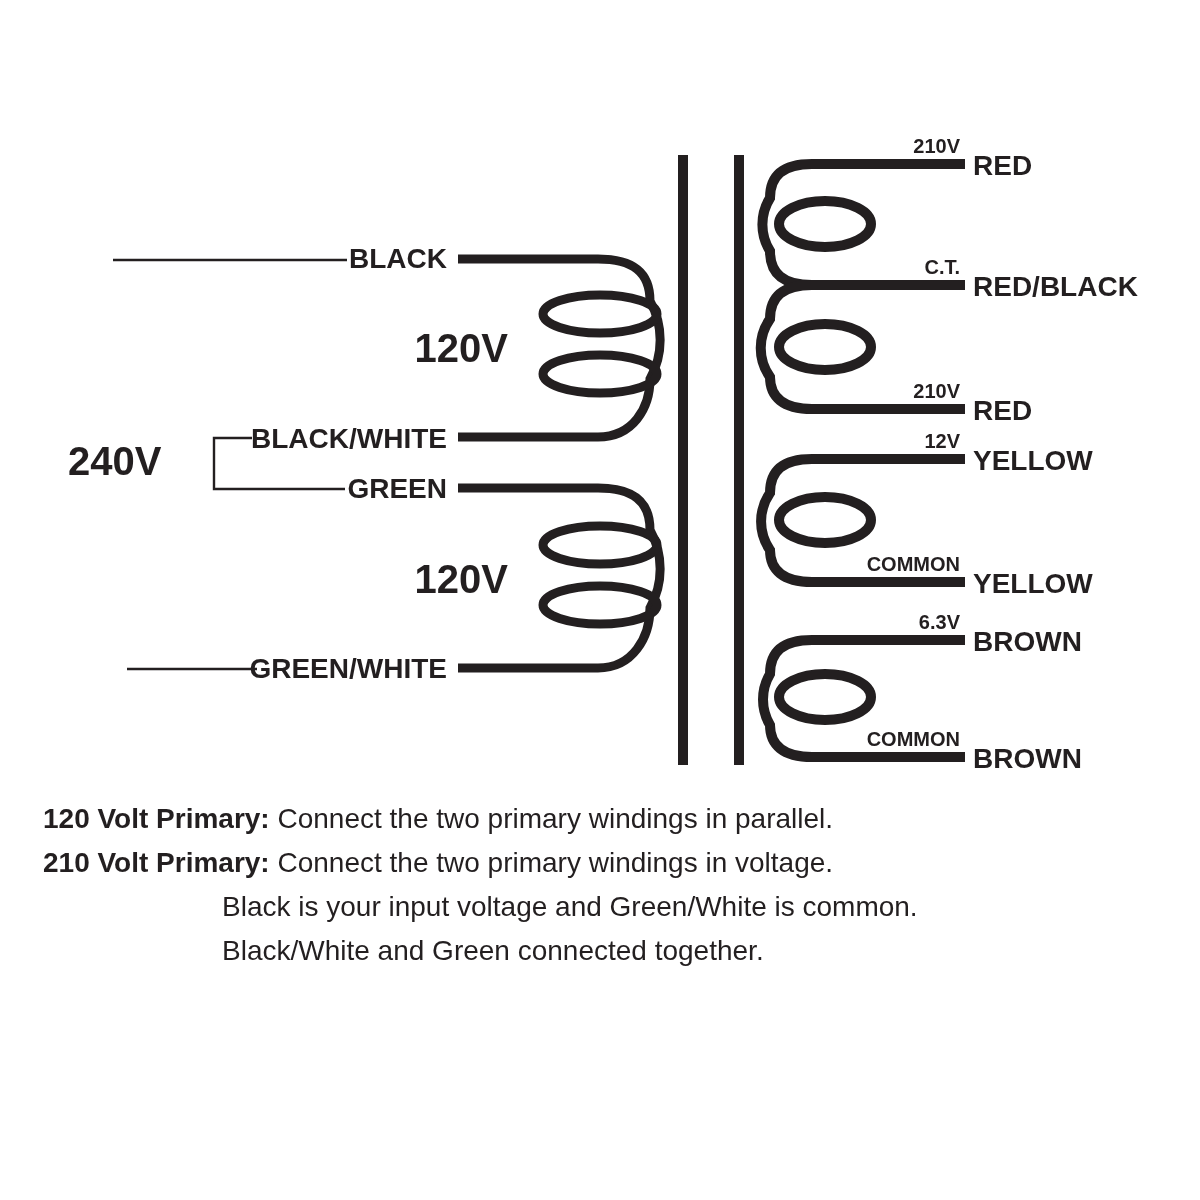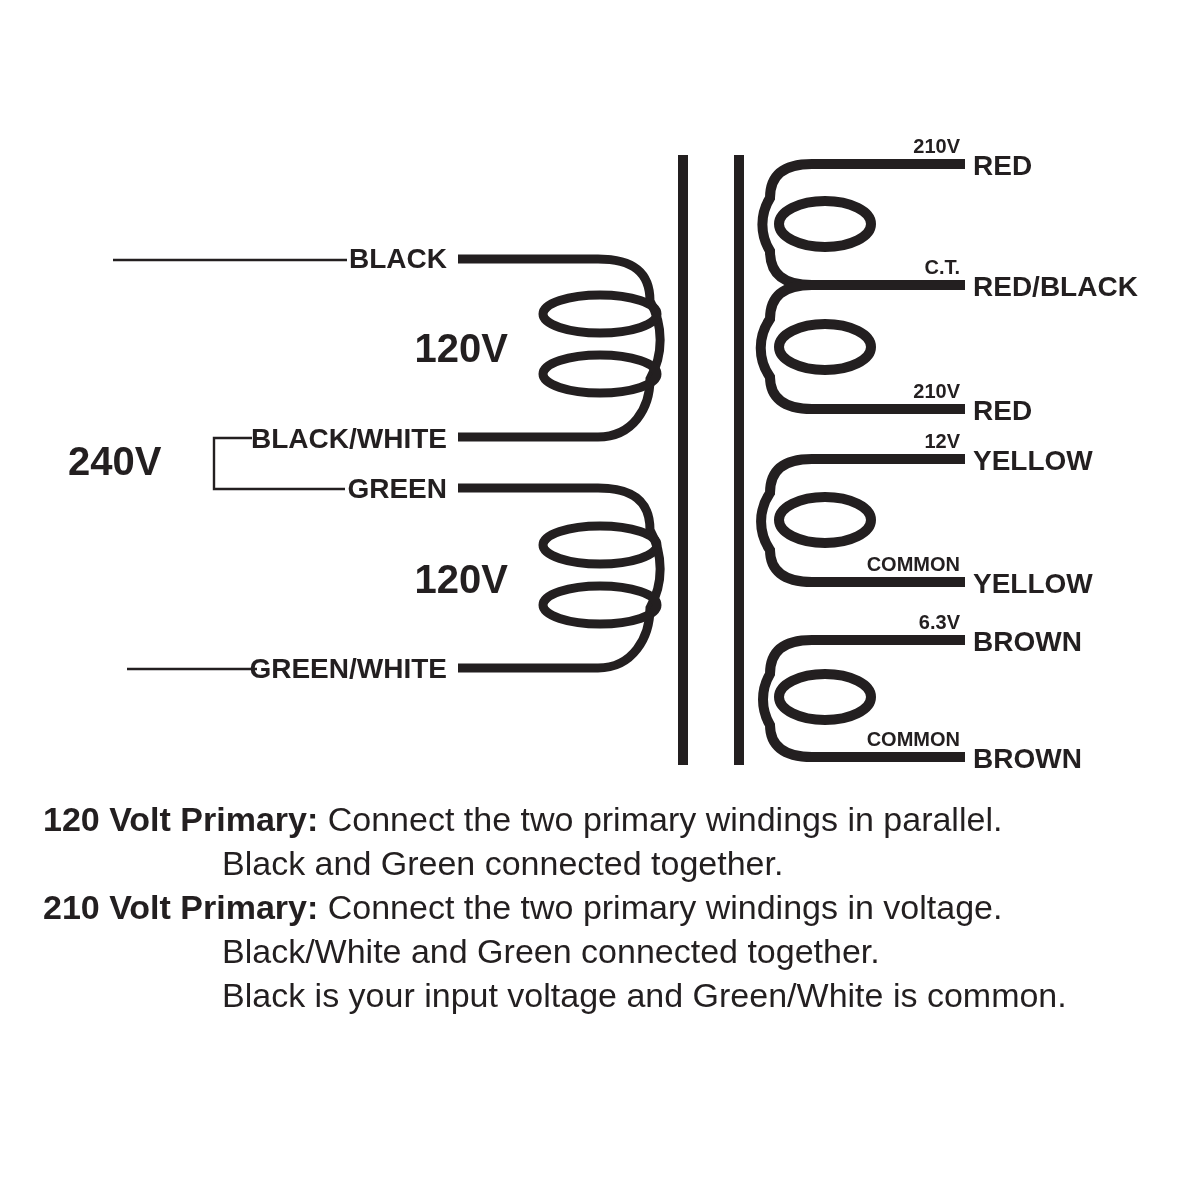--- a/index.html
+++ b/index.html
@@ -21,21 +21,21 @@
   .lbl { fill: #231f20; font-family: "Liberation Sans", sans-serif; font-weight: bold; }
   .lbl-big { font-size: 28px; }
   .lbl-volt { font-size: 40px; }
   .lbl-small { font-size: 20px; }
   .instructions {
     position: absolute;
     left: 0;
     top: 797px;
     width: 1200px;
     color: #231f20;
-    font-size: 34px;
+    font-size: 28px;
     line-height: 44px;
   }
   .instructions p { margin: 0; white-space: pre; }
   .ind-head { padding-left: 43px; }
   .ind-body { padding-left: 222px; }
   .bold { font-weight: bold; }
 </style>
 </head>
 <body>
 
@@ -92,19 +92,18 @@
     <text class="lbl lbl-big" x="973" y="296" text-anchor="start">RED/BLACK</text>
     <text class="lbl lbl-big" x="973" y="420" text-anchor="start">RED</text>
     <text class="lbl lbl-big" x="973" y="470" text-anchor="start">YELLOW</text>
     <text class="lbl lbl-big" x="973" y="593" text-anchor="start">YELLOW</text>
     <text class="lbl lbl-big" x="973" y="651" text-anchor="start">BROWN</text>
     <text class="lbl lbl-big" x="973" y="768" text-anchor="start">BROWN</text>
   </svg>
 
   <div class="instructions">
     <p class="ind-head"><span class="bold">120 Volt Primary:</span><span> Connect the two primary windings in parallel.</span></p>
-    <p class="ind-body">Black and Green connected together.</p>
     <p class="ind-head"><span class="bold">210 Volt Primary:</span><span> Connect the two primary windings in voltage.</span></p>
+    <p class="ind-body">Black is your input voltage and Green/White is common.</p>
     <p class="ind-body">Black/White and Green connected together.</p>
-    <p class="ind-body">Black is your input voltage and Green/White is common.</p>
   </div>
 
 </div>
 
 </body></html>

